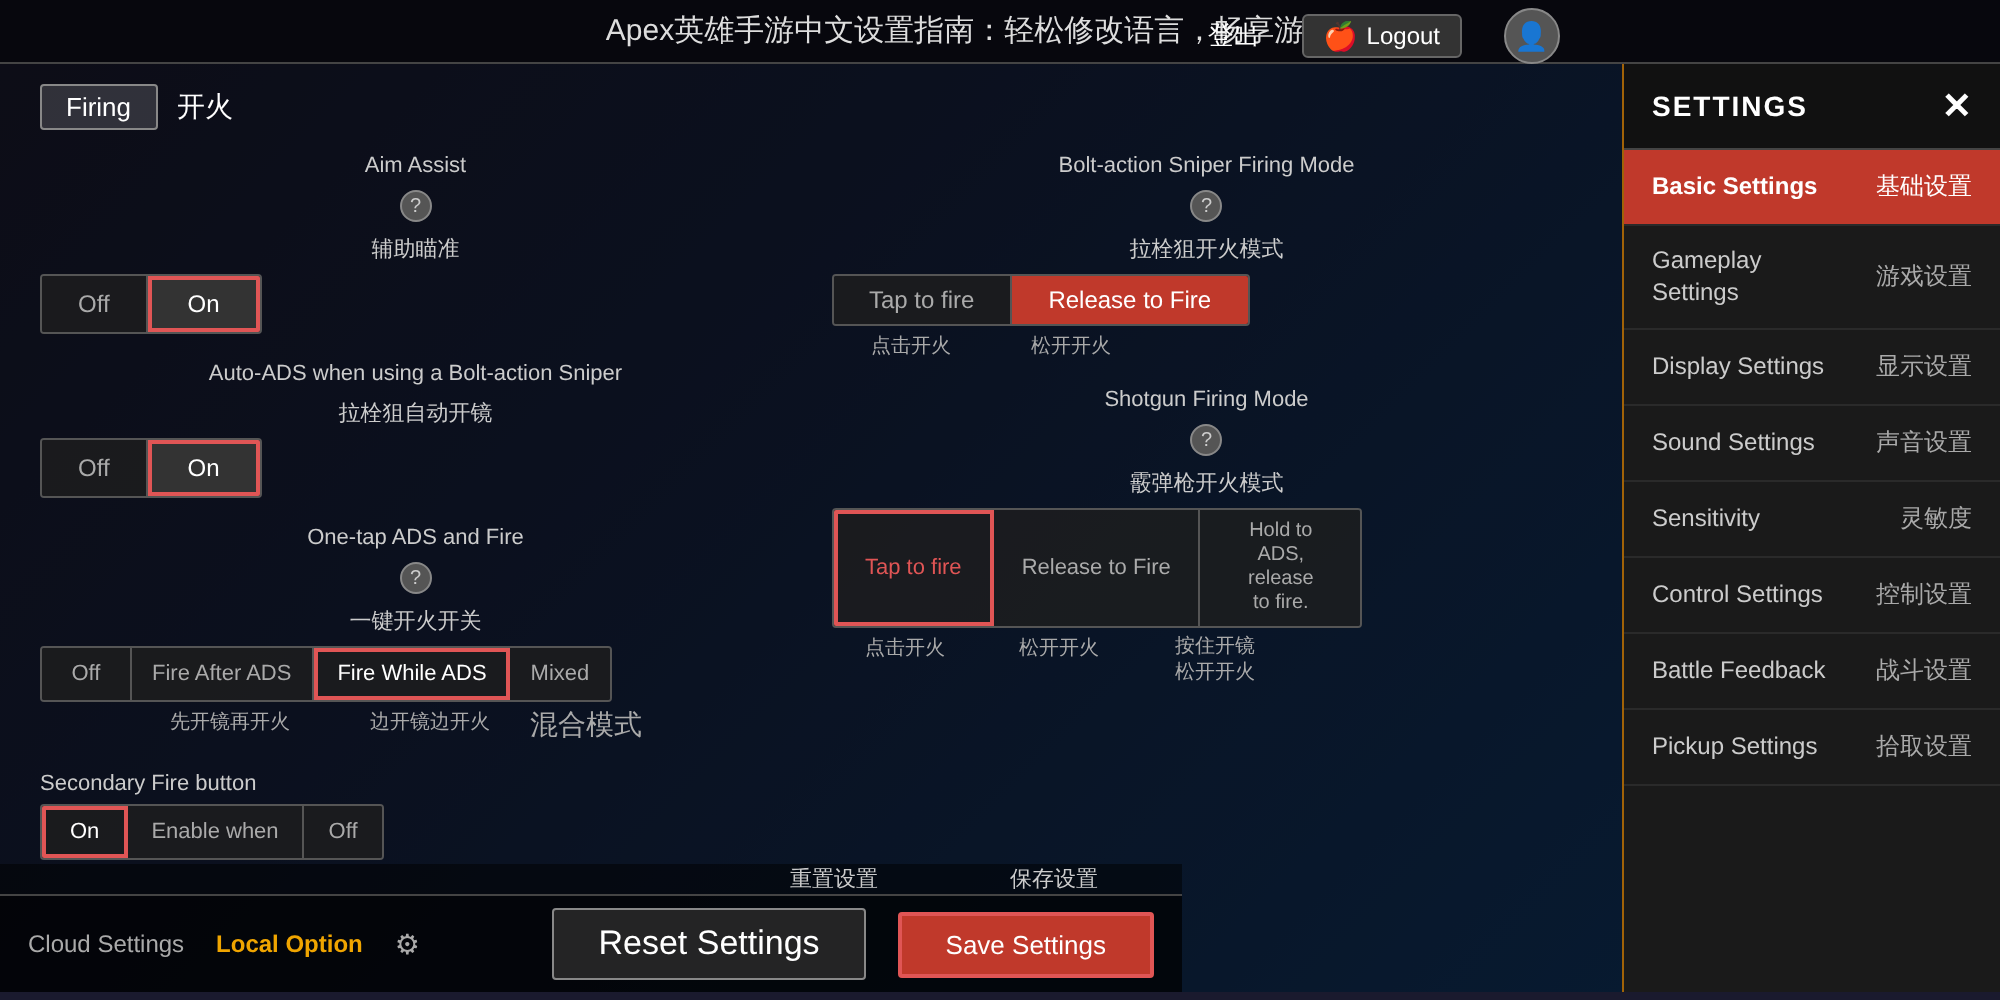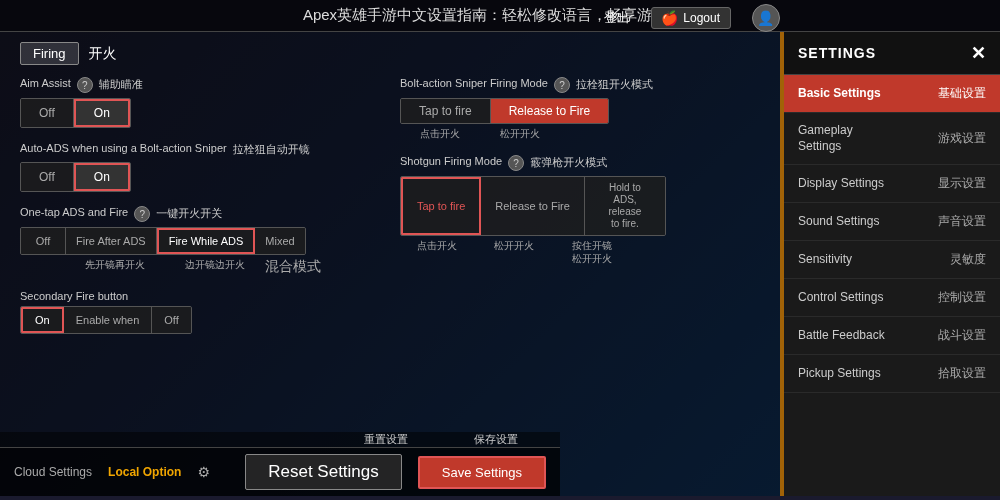--- a/index.html
+++ b/index.html
@@ -132,21 +132,23 @@
     
     .setting-row {
       margin-bottom: 14px;
     }
 
     .setting-label {
       font-size: 11px;
       color: #ccc;
       margin-bottom: 5px;
       display: flex;
+      align-items: center;
       gap: 6px;
+      flex-direction: column;
     }
 
     .help-icon {
       width: 16px;
       height: 16px;
       border-radius: 50%;
       background: #555;
       border: 1px solid #888;
       display: inline-flex;
       align-items: center;
@@ -309,23 +311,23 @@
       border: 2px solid #e05555;
       color: #fff;
       padding: 7px 22px;
       font-size: 13px;
       cursor: pointer;
       border-radius: 2px;
     }
 
     
     .right-sidebar {
-      width: 220px;
+      width: 189px;
       background: #1a1a1a;
-      border-left: 4px solid #a16207;
+      border-left: 1px solid #a16207;
     }
 
     .sidebar-header {
       display: flex;
       align-items: center;
       justify-content: space-between;
       padding: 10px 14px;
       background: #111;
       border-bottom: 1px solid #444;
     }

